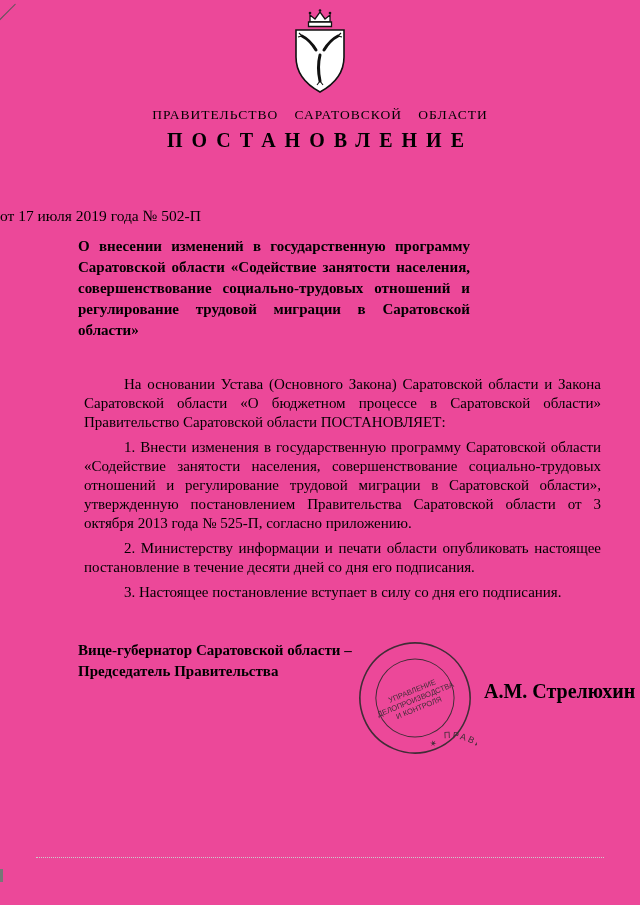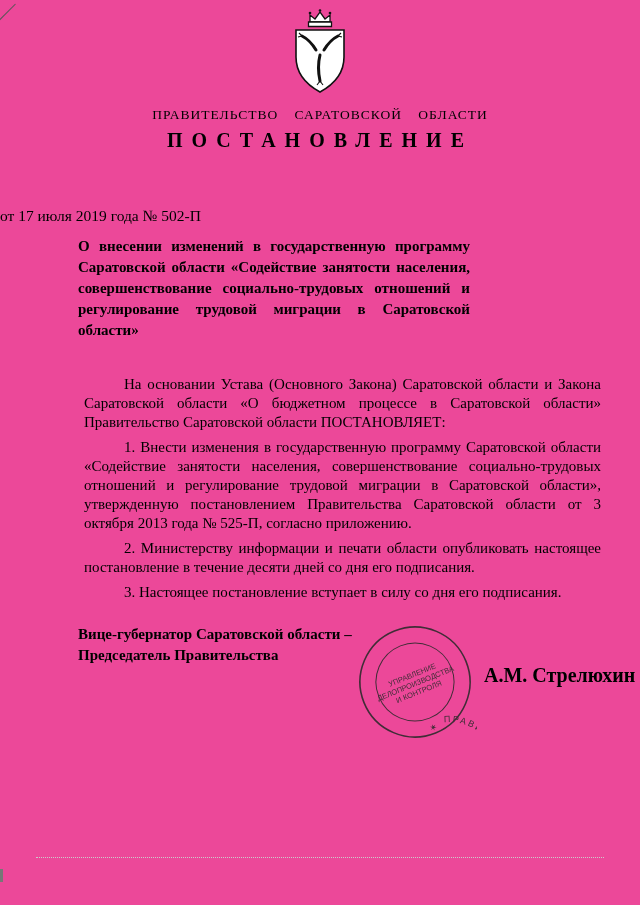--- a/index.html
+++ b/index.html
@@ -70,21 +70,21 @@
     top: 369px;
     left: 78px;
     width: 529px;
     font-size: 15px;
     line-height: 19px;
     text-align: justify;
   }
   .body-text p { margin: 6px; text-indent: 40px; }
   .signature {
     position: absolute;
-    top: 624px;
+    top: 640px;
     left: 78px;
     width: 529px;
     height: 160px;
   }
   .sig-position { font-size: 15px; font-weight: bold; line-height: 21px; }
   .sig-name {
     position: absolute;
     left: 406px;
     top: 40px;
     font-size: 20px;

